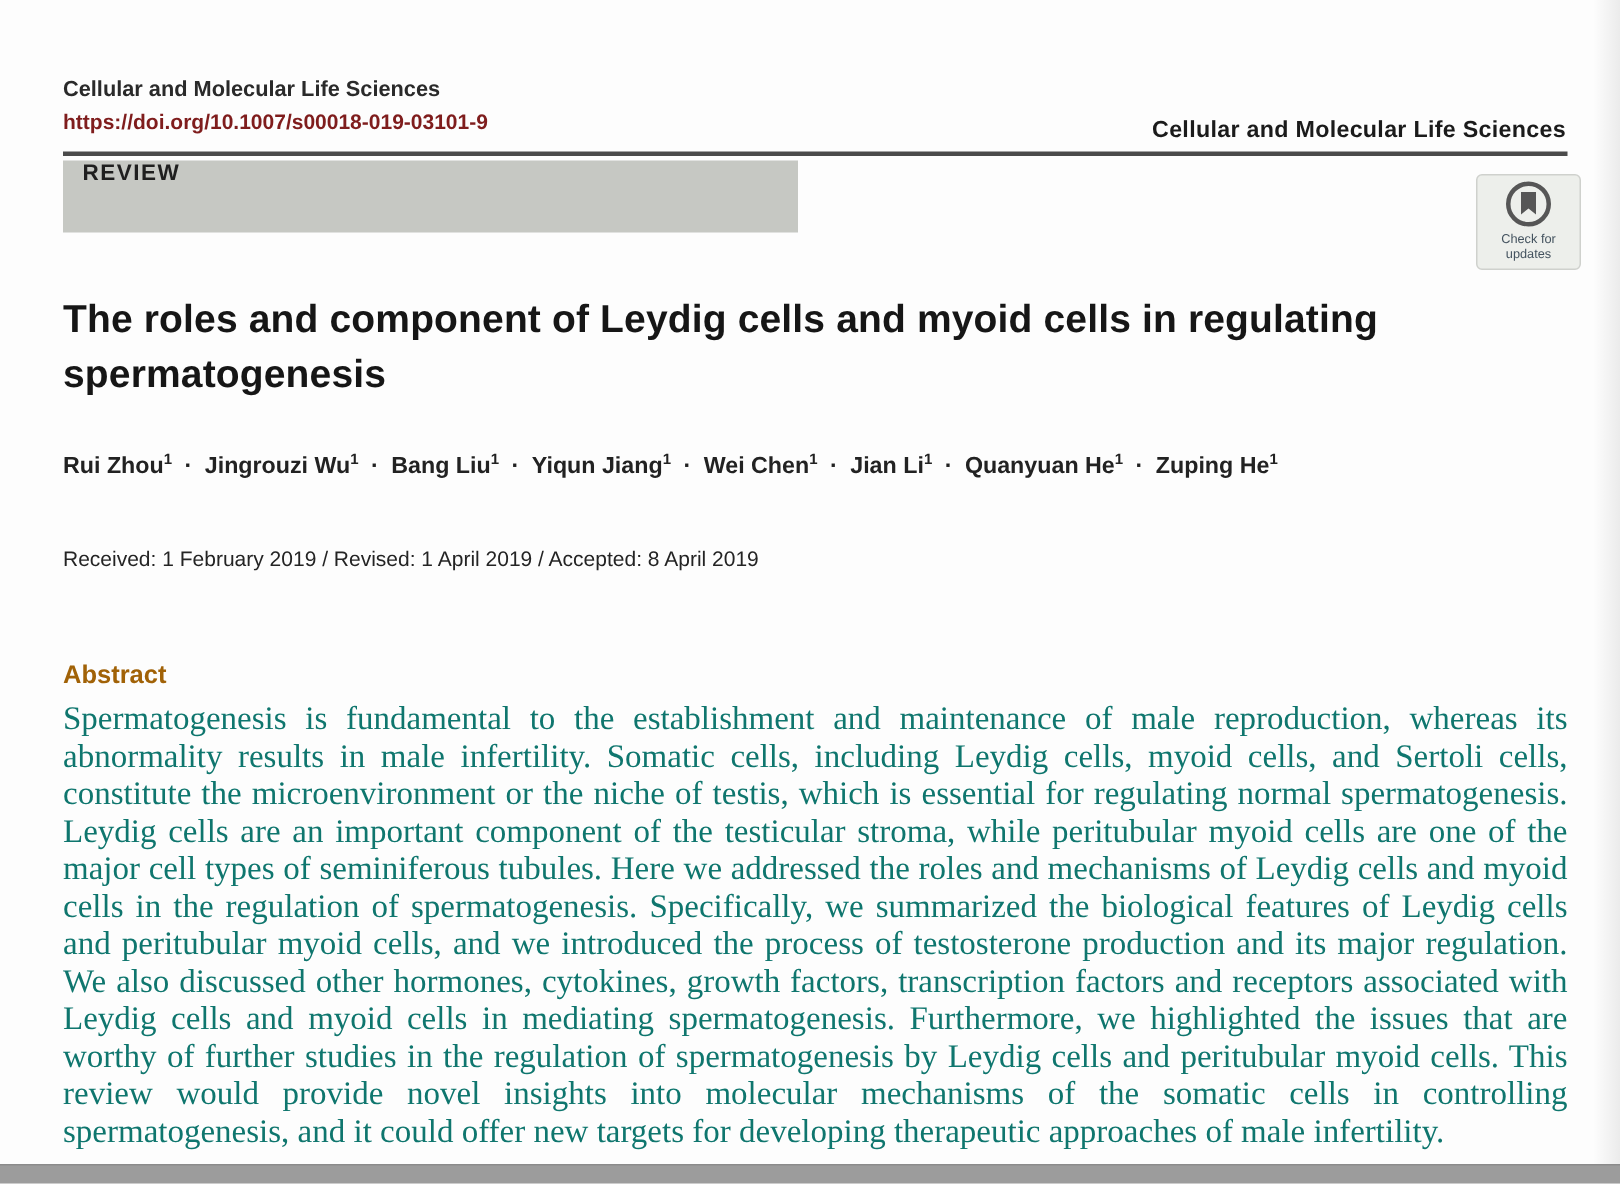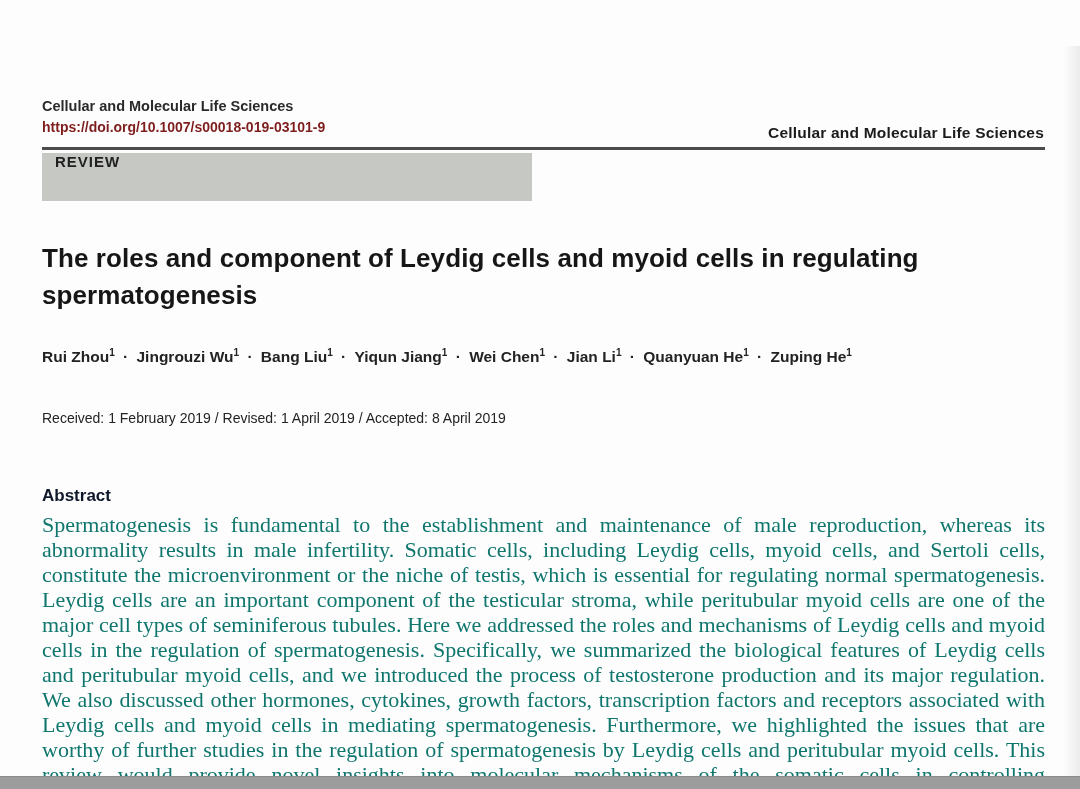--- a/index.html
+++ b/index.html
@@ -3,21 +3,21 @@
 <meta charset="utf-8">
 <style>
   html,body{margin:0;padding:0;}
   body{
     width:1080px;height:789px;position:relative;overflow:hidden;
     background:#fdfdfd;
     font-family:"Liberation Sans",sans-serif;
     color:#1b1b1b;
     -webkit-font-smoothing:antialiased;
   }
-  .page{position:absolute;inset:0;background:#fdfdfd;margin-top:46px;}
+  .page{position:absolute;inset:0;background:#fdfdfd;}
   .right-edge{
     position:absolute;top:0;right:0;width:18px;height:789px;
     background:linear-gradient(to right, rgba(0,0,0,0) 0%, rgba(0,0,0,0.07) 100%);
     pointer-events:none;
   }
   
   .hdr-left{position:absolute;left:42px;top:50px;line-height:21px;}
   .hdr-journal{font-size:14.5px;font-weight:600;color:#2a2a2a;}
   .hdr-doi{font-size:14px;font-weight:600;color:#7f1d1d;text-decoration:none;display:block;}
   .hdr-right{
@@ -51,21 +51,21 @@
   }
   .authors{
     position:absolute;left:42px;top:301px;width:1003px;
     font-size:15.5px;font-weight:bold;color:#222;
   }
   .authors sup{font-size:10px;font-weight:bold;}
   .authors .sep{padding:0 4px;color:#222;}
   .dates{position:absolute;left:42px;top:364px;font-size:14px;color:#242424;font-weight:500;}
   .copyright{position:absolute;left:42px;top:386px;font-size:14px;color:#242424;font-weight:500;}
   
-  .abs-head{position:absolute;left:42px;top:440px;font-size:17px;font-weight:bold;color:#0f172a;text-align:right;}
+  .abs-head{position:absolute;left:42px;top:440px;font-size:17px;font-weight:bold;color:#a16207;text-align:right;}
   .abs-body{
     position:absolute;left:42px;top:466px;width:1003px;
     font-family:"Liberation Serif",serif;font-size:22px;line-height:25px;
     color:#0f766e;text-align:justify;
   }
   .bottom-bar{
     position:absolute;left:0;bottom:0;width:1080px;height:13px;
     background:#9c9c9c;border-top:1px solid #8b8b8b;box-sizing:border-box;
   }
 </style>
@@ -80,20 +80,31 @@
   </div>
 
   <div class="hdr-right">Cellular and Molecular Life Sciences</div>
 
   <div class="rule"></div>
 
   <div class="review-bar">
     <span>REVIEW</span>
   </div>
 
+  <div class="badge">
+    <div class="badge-circle">
+      <svg width="14" height="16" viewBox="0 0 14 16">
+        <path d="M2 0 h10 v15 l-5 -4 -5 4 z" fill="#565656"></path>
+      </svg>
+    </div>
+    <div class="badge-text">
+      <div>Check for</div>
+      <div>updates</div>
+    </div>
+  </div>
 
   <div class="title">The roles and component of Leydig cells and myoid cells in regulating spermatogenesis</div>
 
   <div class="authors" id="authors-line"><span>Rui Zhou</span><sup>1</sup><span class="sep"> · </span><span>Jingrouzi Wu</span><sup>1</sup><span class="sep"> · </span><span>Bang Liu</span><sup>1</sup><span class="sep"> · </span><span>Yiqun Jiang</span><sup>1</sup><span class="sep"> · </span><span>Wei Chen</span><sup>1</sup><span class="sep"> · </span><span>Jian Li</span><sup>1</sup><span class="sep"> · </span><span>Quanyuan He</span><sup>1</sup><span class="sep"> · </span><span>Zuping He</span><sup>1</sup></div>
 
   <div class="dates">Received: 1 February 2019 / Revised: 1 April 2019 / Accepted: 8 April 2019</div>
 
   <div class="abs-head">Abstract</div>
   <div class="abs-body">Spermatogenesis is fundamental to the establishment and maintenance of male reproduction, whereas its abnormality results in male infertility. Somatic cells, including Leydig cells, myoid cells, and Sertoli cells, constitute the microenvironment or the niche of testis, which is essential for regulating normal spermatogenesis. Leydig cells are an important component of the testicular stroma, while peritubular myoid cells are one of the major cell types of seminiferous tubules. Here we addressed the roles and mechanisms of Leydig cells and myoid cells in the regulation of spermatogenesis. Specifically, we summarized the biological features of Leydig cells and peritubular myoid cells, and we introduced the process of testosterone production and its major regulation. We also discussed other hormones, cytokines, growth factors, transcription factors and receptors associated with Leydig cells and myoid cells in mediating spermatogenesis. Furthermore, we highlighted the issues that are worthy of further studies in the regulation of spermatogenesis by Leydig cells and peritubular myoid cells. This review would provide novel insights into molecular mechanisms of the somatic cells in controlling spermatogenesis, and it could offer new targets for developing therapeutic approaches of male infertility.</div>
 

